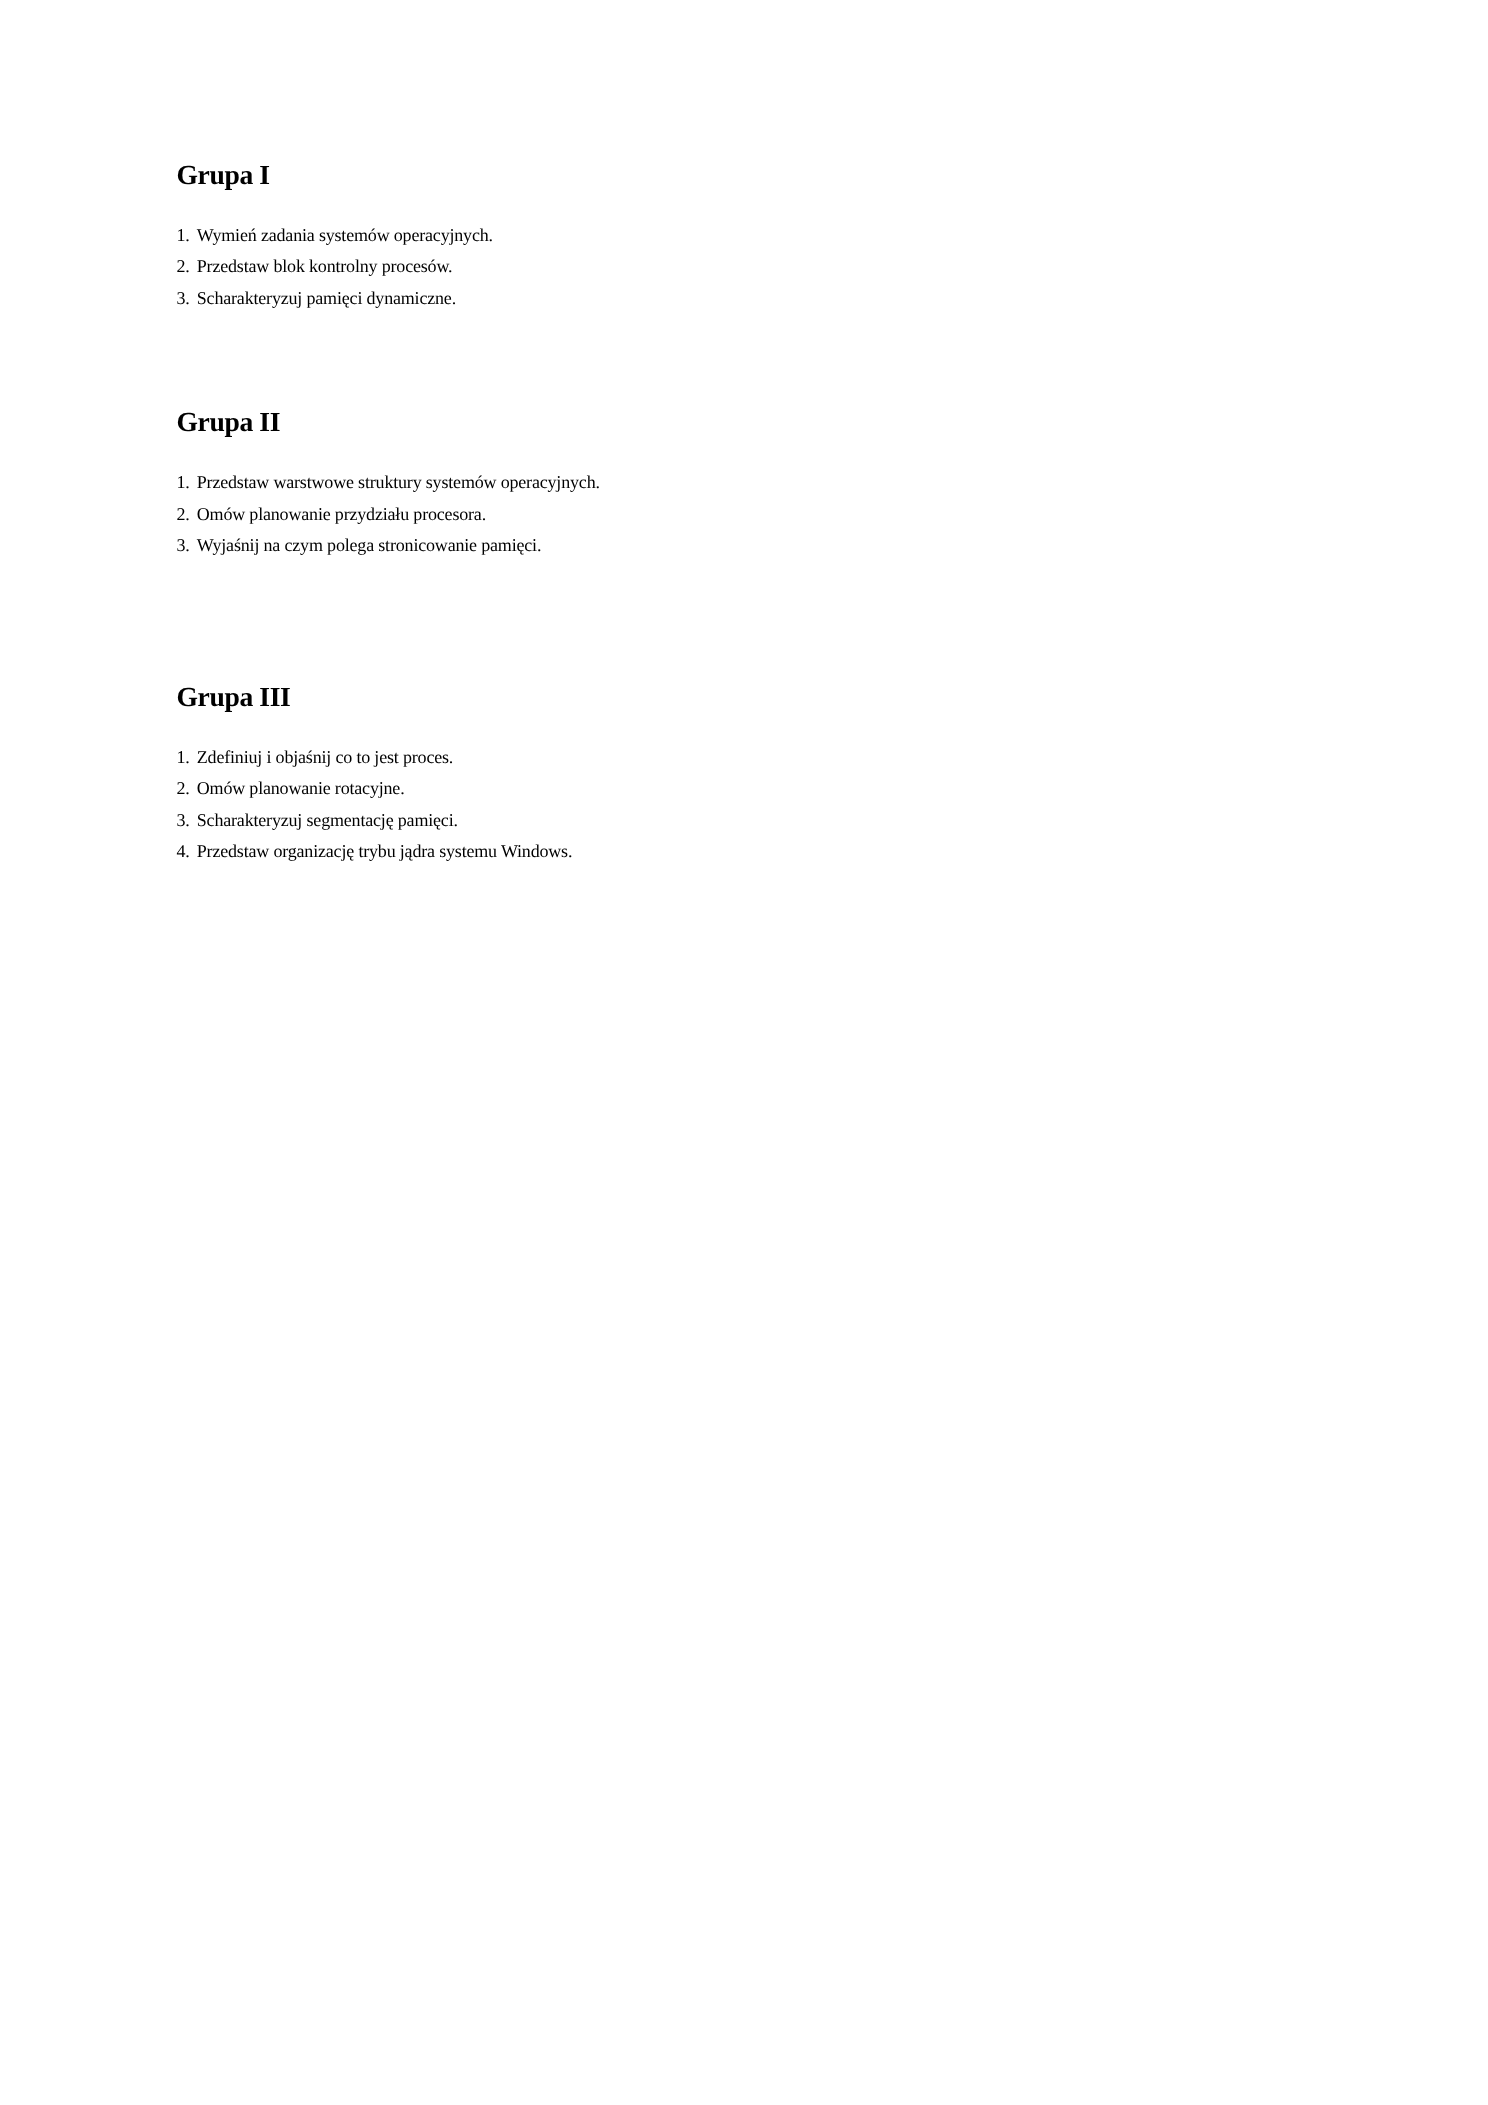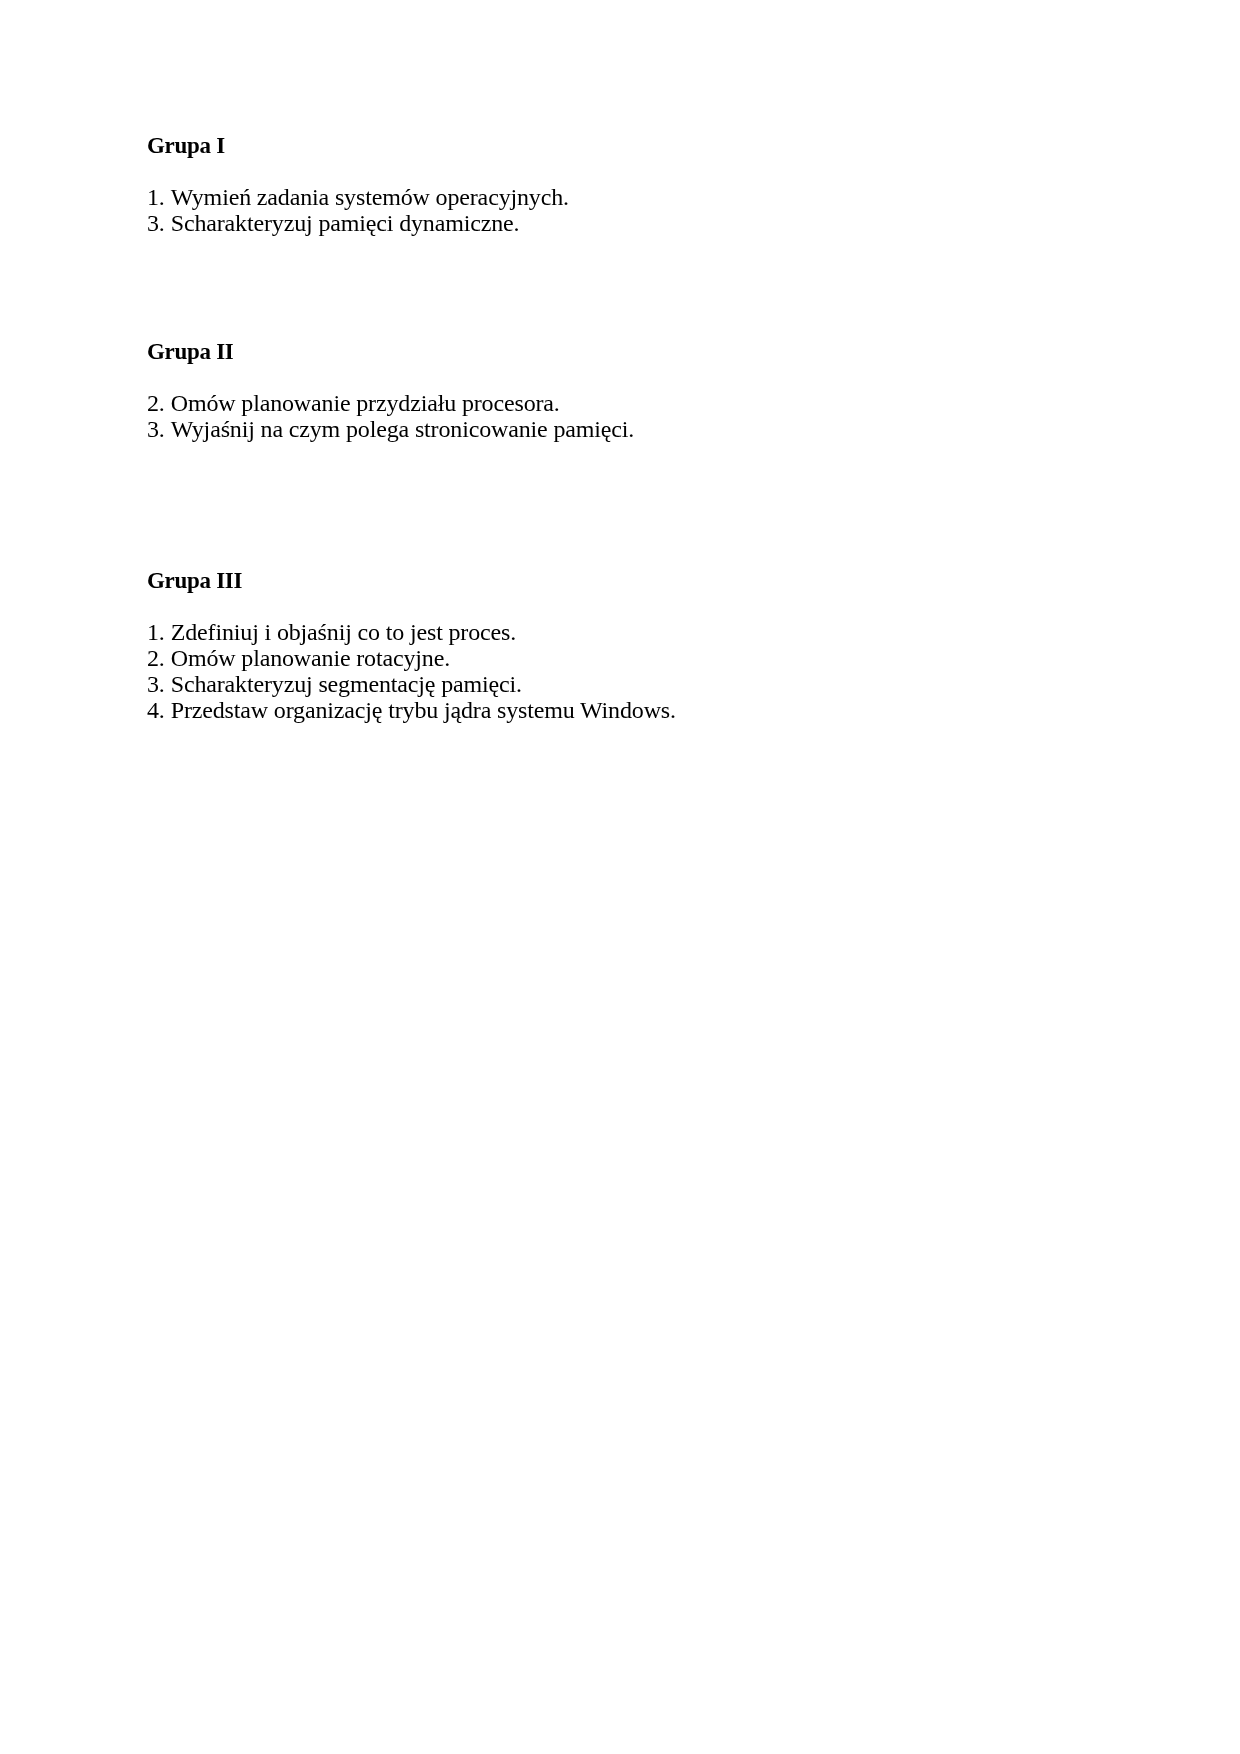--- a/index.html
+++ b/index.html
@@ -37,44 +37,46 @@
     }
     .list {
       list-style: none;
       margin: 0;
       padding: 0;
       position: absolute;
       left: 0;
       top: 52px;
     }
     .list-item {
-      font-size: 24px;
+      font-size: 15px;
       line-height: 26px;
       height: 26px;
       white-space: nowrap;
       letter-spacing: -0.15px;
     }
     .num { margin-right: 6px; }
   </style>
 </head>
 <body>
 
 <div class="page">
 
   <div class="section" style="top:132px;">
     <h2 class="heading">Grupa I</h2>
     <ol class="list">
       <li class="list-item"><span class="num">1.</span><span>Wymień zadania systemów operacyjnych.</span></li>
+      <li class="list-item"><span class="num">2.</span><span>Przedstaw blok kontrolny procesów.</span></li>
       <li class="list-item"><span class="num">3.</span><span>Scharakteryzuj pamięci dynamiczne.</span></li>
     </ol>
   </div>
 
   <div class="section" style="top:338px;">
     <h2 class="heading">Grupa II</h2>
     <ol class="list">
+      <li class="list-item"><span class="num">1.</span><span>Przedstaw warstwowe struktury systemów operacyjnych.</span></li>
       <li class="list-item"><span class="num">2.</span><span>Omów planowanie przydziału procesora.</span></li>
       <li class="list-item"><span class="num">3.</span><span>Wyjaśnij na czym polega stronicowanie pamięci.</span></li>
     </ol>
   </div>
 
   <div class="section" style="top:567px;">
     <h2 class="heading">Grupa III</h2>
     <ol class="list">
       <li class="list-item"><span class="num">1.</span><span>Zdefiniuj i objaśnij co to jest proces.</span></li>
       <li class="list-item"><span class="num">2.</span><span>Omów planowanie rotacyjne.</span></li>

